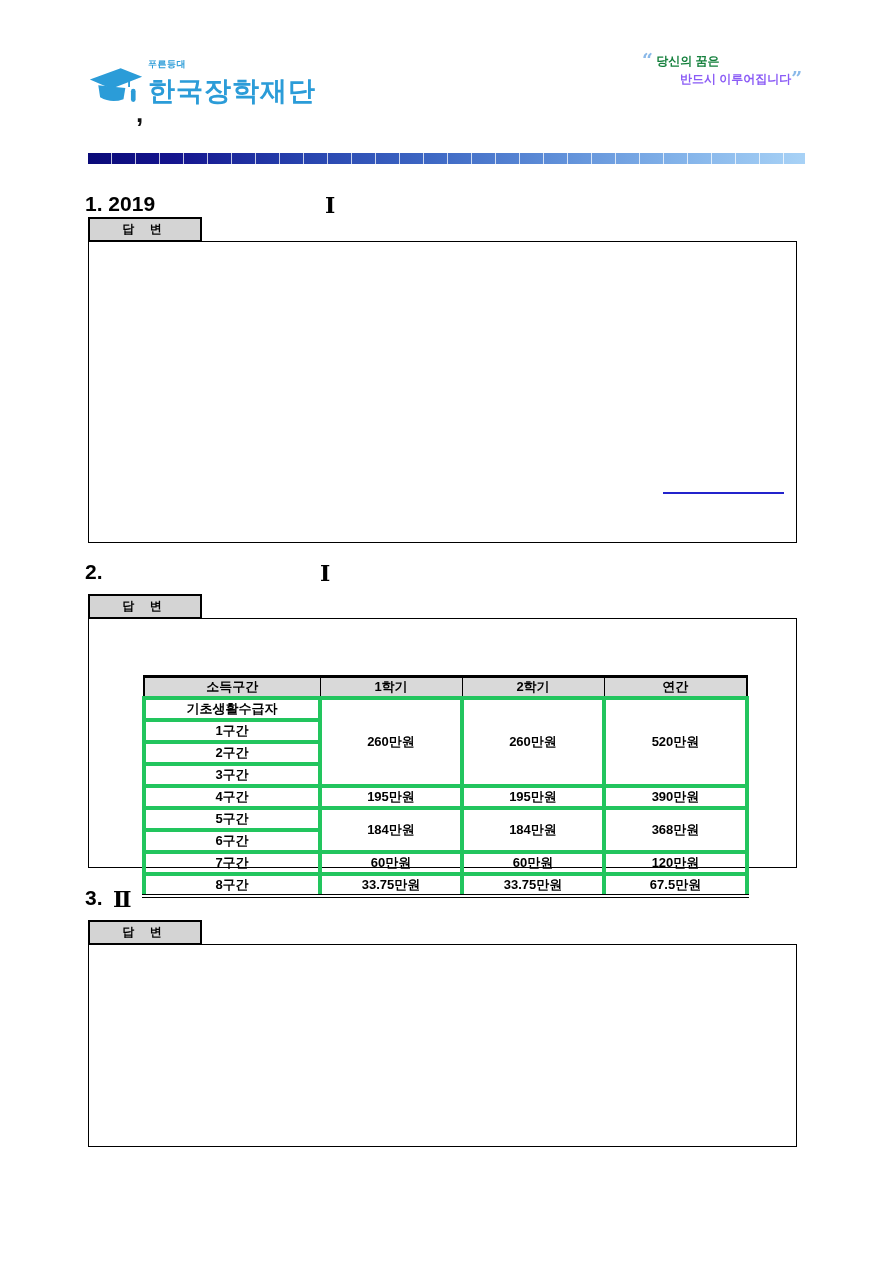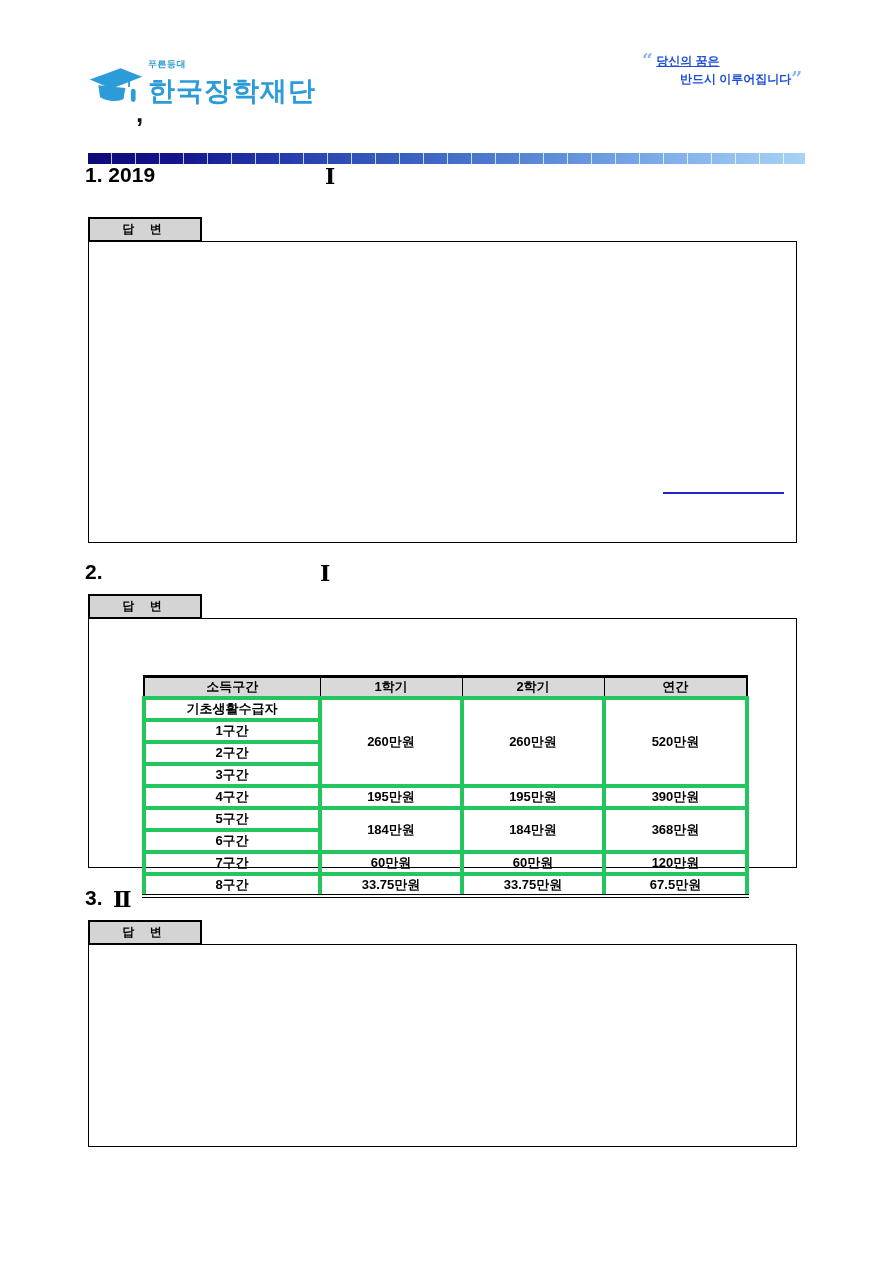--- a/index.html
+++ b/index.html
@@ -34,21 +34,21 @@
       repeating-linear-gradient(to right, transparent 0px, transparent 23px, rgba(255,255,255,0.75) 23px, rgba(255,255,255,0.75) 24px),
       linear-gradient(to right, #0A0A78 0%, #14148E 12%, #2743AE 30%, #3E68C4 48%, #5E8ED8 65%, #82B2E9 82%, #A8D2F6 100%);
   }
 
   
   .section-heading { position: absolute; left: 85px; height: 26px; font-size: 21px; font-weight: 700; }
   .section-heading .roman {
     position: absolute; top: 0;
     font-family: "DejaVu Serif", serif; font-weight: 600; font-size: 22px;
   }
-  #heading-1 { top: 163px; }
+  #heading-1 { top: 192px; }
   #heading-1 .roman { left: 240px; }
   #heading-2 { top: 560px; }
   #heading-2 .roman { left: 235px; }
   #heading-3 { top: 886px; }
   #heading-3 .roman { left: 28px; }
 
   
   .answer-tab {
     position: absolute; left: 88px; width: 114px; height: 25px;
     background: #D4D4D4; border: 2px solid #000;
@@ -105,24 +105,24 @@
     </svg>
     <div class="logo-texts">
       <div class="logo-small">푸른등대</div>
       <div class="logo-org">한국장학재단</div>
     </div>
   </div>
 
   <div class="slogan">
     <div>
       <span class="quote" style="color:#8AB9E9;">“</span>
-      <span class="slogan-line1" style="color:#1d4ed8;text-decoration:underline;">당신의 꿈은</span>
+      <span class="slogan-line1" style="color:#15803d;">당신의 꿈은</span>
     </div>
     <div class="slogan-line2-row">
-      <span style="color:#1d4ed8;">반드시 이루어집니다</span><span class="quote" style="color:#8AB9E9;">”</span>
+      <span style="color:#8b5cf6;">반드시 이루어집니다</span><span class="quote" style="color:#8AB9E9;">”</span>
     </div>
   </div>
 
   <div class="comma-mark">,</div>
 
   <div class="divider-bar"></div>
 
   <div class="section-heading" id="heading-1">
     <span>1. 2019</span>
     <span class="roman">Ⅰ</span>

